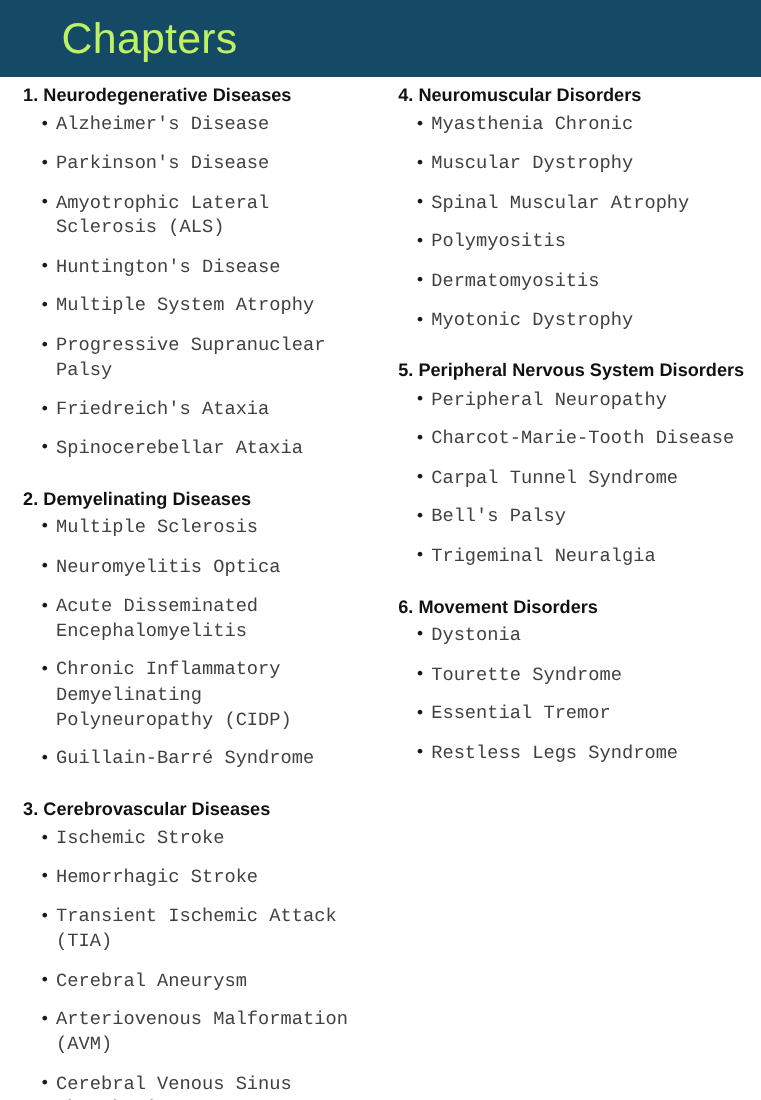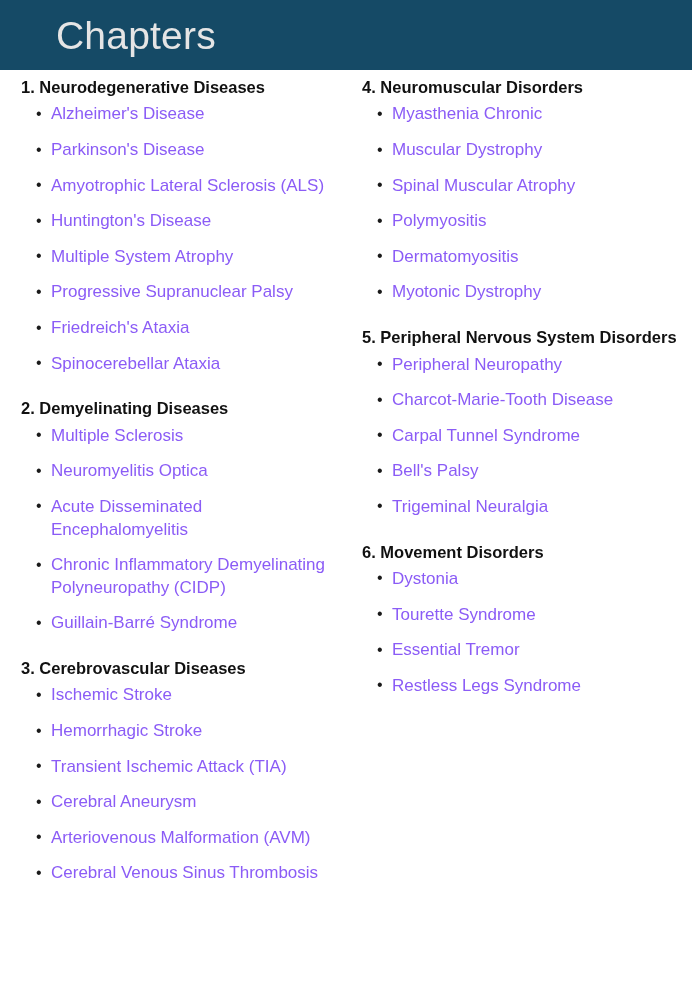--- a/index.html
+++ b/index.html
@@ -19,21 +19,21 @@
   
   .header {
     height: 70px;
     background: #154a66;
     display: flex;
     align-items: center;
     box-sizing: border-box;
     padding-left: 56px;
   }
   .header-title {
-    color: #e5e5e5;
+    color: #bef264;
     font-size: 39px;
     font-weight: 400;
     line-height: 1;
     letter-spacing: 0.2px;
   }
 
   
   .columns {
     display: flex;
     align-items: flex-start;
@@ -62,24 +62,25 @@
 
   .bullet-list {
     list-style: none;
     margin: 0;
     padding: 0;
   }
   .bullet-item {
     position: relative;
     font-size: 17px;
     font-weight: 400;
-    color: #8b5cf6;
+    color: #404040;
     line-height: 1.33;
     padding: 0 0 0 30px;
     margin: 0 0 13px 0;
+    font-family: Liberation Mono, monospace;
   }
   .column-right .bullet-item { padding-left: 38px; }
 
   .bullet-item::before {
     content: "\2022";
     position: absolute;
     left: 15px;
     top: -0.5px;
     font-size: 16px;
     color: #1a1a1a;

